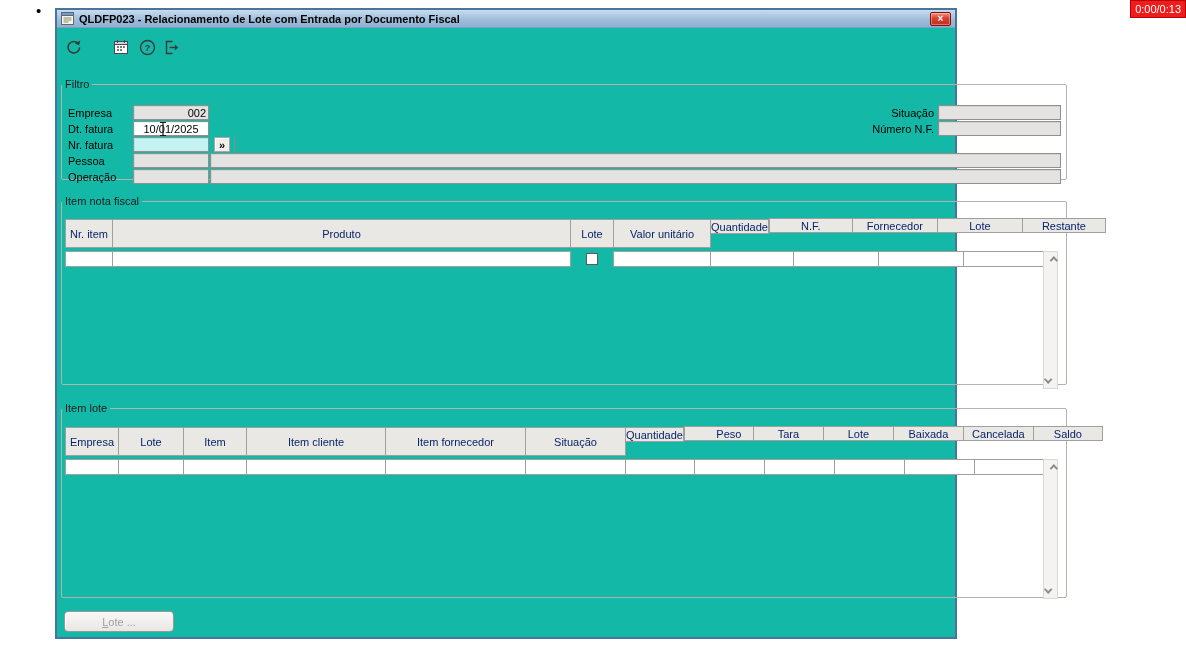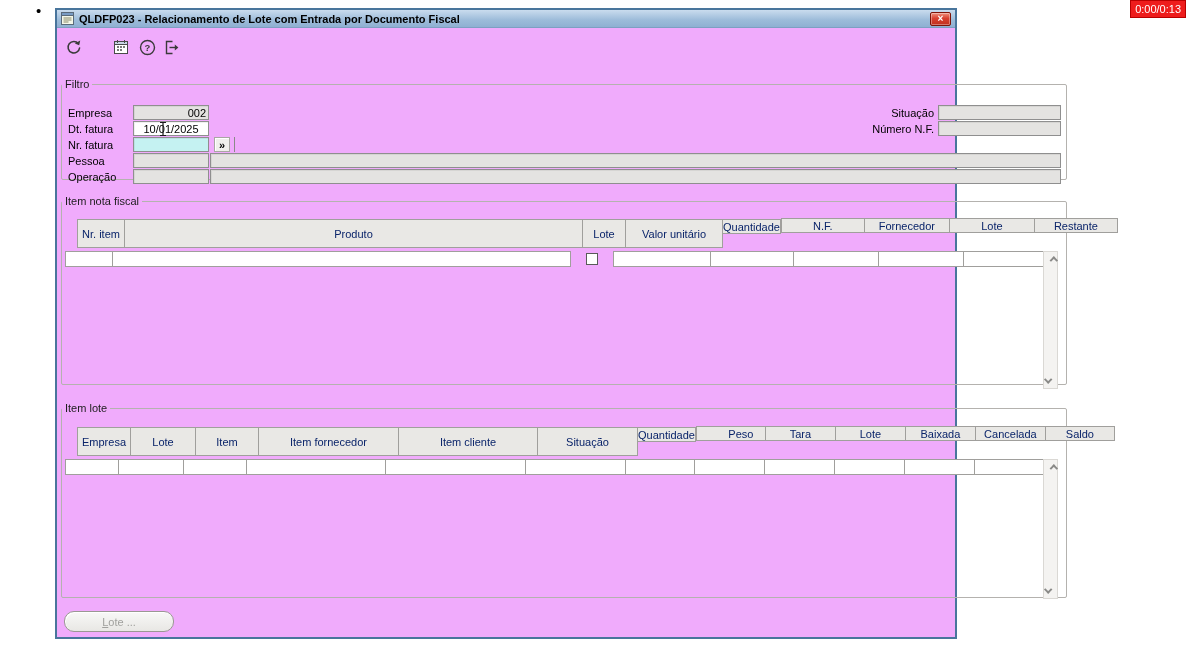--- a/index.html
+++ b/index.html
@@ -5,21 +5,21 @@
   * { margin:0; padding:0; box-sizing:border-box; }
   html,body { width:1186px; height:660px; }
   body { position:relative; background:#ffffff; font-family:"Liberation Sans", sans-serif; overflow:hidden; }
 
   .bullet { position:absolute; left:36px; top:2px; font-size:15px; color:#000; }
   .timer { position:absolute; right:0; top:0; background:#ee1c1c; color:#fff;
            font-size:11px; padding:2px 4px; border:1px solid #b80000; }
 
   
   .window { position:absolute; left:55px; top:8px; width:902px; height:631px;
-            border:2px solid #49759c; background:#f0abfc; }
+            border:2px solid #49759c; background:#14b8a6; }
   .titlebar { position:relative; height:18px;
               background:linear-gradient(180deg,#cadcee,#9cbbd9 60%,#8fb0d2);
               display:flex; align-items:center; padding:0 4px; border-bottom:1px solid #7d9fc2; }
   .title { font-size:11px; font-weight:bold; color:#000; margin-left:5px; white-space:nowrap; }
   .close-btn { position:absolute; right:4px; top:2px; width:21px; height:14px;
                background:linear-gradient(#f0927f,#d8402f 45%,#c03020);
                border:1px solid #7e1408; border-radius:2px; color:#fff; font-size:10px;
                font-weight:bold; display:flex; align-items:center; justify-content:center;
                line-height:1; box-shadow:inset 0 0 0 1px rgba(255,255,255,0.35); cursor:default; }
 
@@ -46,21 +46,21 @@
   .lookup-btn { position:absolute; width:16px; height:15px; background:#f0efec;
                 border:1px solid #a9a7a3; font-size:11px; font-weight:bold; line-height:12px;
                 text-align:center; box-shadow:inset 1px 1px 0 #fff; font-family:inherit; }
   .vsep { position:absolute; width:1px; height:15px; background:#8a8a88; }
 
   
   .ghead, .grow { position:absolute; display:flex; }
   .th { height:15px; background:#e9e8e5; border:1px solid #a09f9c; color:#0a246a;
         font-size:11px; display:flex; align-items:center; justify-content:center;
         margin-left:-1px; white-space:nowrap; overflow:hidden; }
-  .ghead > .th:first-child { margin-left:12px; }
+  .ghead > .th:first-child { margin-left:0; }
   .th.tall { height:29px; }
   .qtgroup { display:flex; flex-direction:row; margin-left:-1px; }
   .qtgroup .qthead { margin-left:0; width:100%; }
   .qtrow { display:flex; margin-top:-1px; }
   .qtrow .th:first-child { margin-left:0; }
   .td { height:16px; background:#fff; border:1px solid #a09f9c; margin-left:-1px;
         font-size:11px; padding:0 2px; overflow:hidden; }
   .grow > .td:first-child { margin-left:0; }
   .cbcell { height:16px; margin-left:-1px; display:flex; align-items:center; justify-content:center; }
   .cb { width:12px; height:12px; background:#fff; border:1px solid #5a5a5a; }
@@ -68,21 +68,21 @@
   
   .vscroll { position:absolute; width:15px; background:#f4f3f1; border:1px solid #dad8d4;
              display:flex; flex-direction:column; justify-content:space-between; align-items:center; }
   .sb-btn { width:13px; height:14px; display:flex; align-items:center; justify-content:center; }
   .chev { width:6px; height:6px; border:solid #8a8a88; border-width:2px 2px 0 0; }
   .chev.up { transform:rotate(-45deg) translate(1px,3px); }
   .chev.down { transform:rotate(135deg) translate(1px,3px); }
 
   .btn-lote { position:absolute; left:7px; top:601px; width:110px; height:21px;
               background:linear-gradient(#f8f8f7,#e8e7e4); border:1px solid #9a9894;
-              border-radius:10px; box-shadow:inset 1px 1px 0 #fff; font-size:11px;
+              border-radius:4px; box-shadow:inset 1px 1px 0 #fff; font-size:11px;
               color:#a0a09d; font-family:inherit; }
   .btn-lote .accel { text-decoration:underline; }
 
   .ibeam { position:absolute; left:158px; top:121px; }
 </style>
 </head>
 <body>
 
 <span class="bullet">•</span>
 <div class="timer">0:00/0:13</div>
@@ -217,22 +217,22 @@
     </div>
   </fieldset>
 
   <fieldset class="fs fs-il">
     <legend>Item lote</legend>
 
     <div class="ghead" style="left:3px; top:13px;">
       <div class="th tall" style="width:54px;">Empresa</div>
       <div class="th tall" style="width:66px;">Lote</div>
       <div class="th tall" style="width:64px;">Item</div>
+      <div class="th tall" style="width:140px;">Item cliente</div>
       <div class="th tall" style="width:141px;">Item fornecedor</div>
-      <div class="th tall" style="width:140px;">Item cliente</div>
       <div class="th tall" style="width:101px;">Situação</div>
       <div class="qtgroup">
         <div class="th qthead">Quantidade</div>
         <div class="qtrow">
           <div class="th" style="width:70px;padding-left:20px;">Peso</div>
           <div class="th" style="width:71px;">Tara</div>
           <div class="th" style="width:71px;">Lote</div>
           <div class="th" style="width:71px;">Baixada</div>
           <div class="th" style="width:71px;">Cancelada</div>
           <div class="th" style="width:70px;">Saldo</div>

